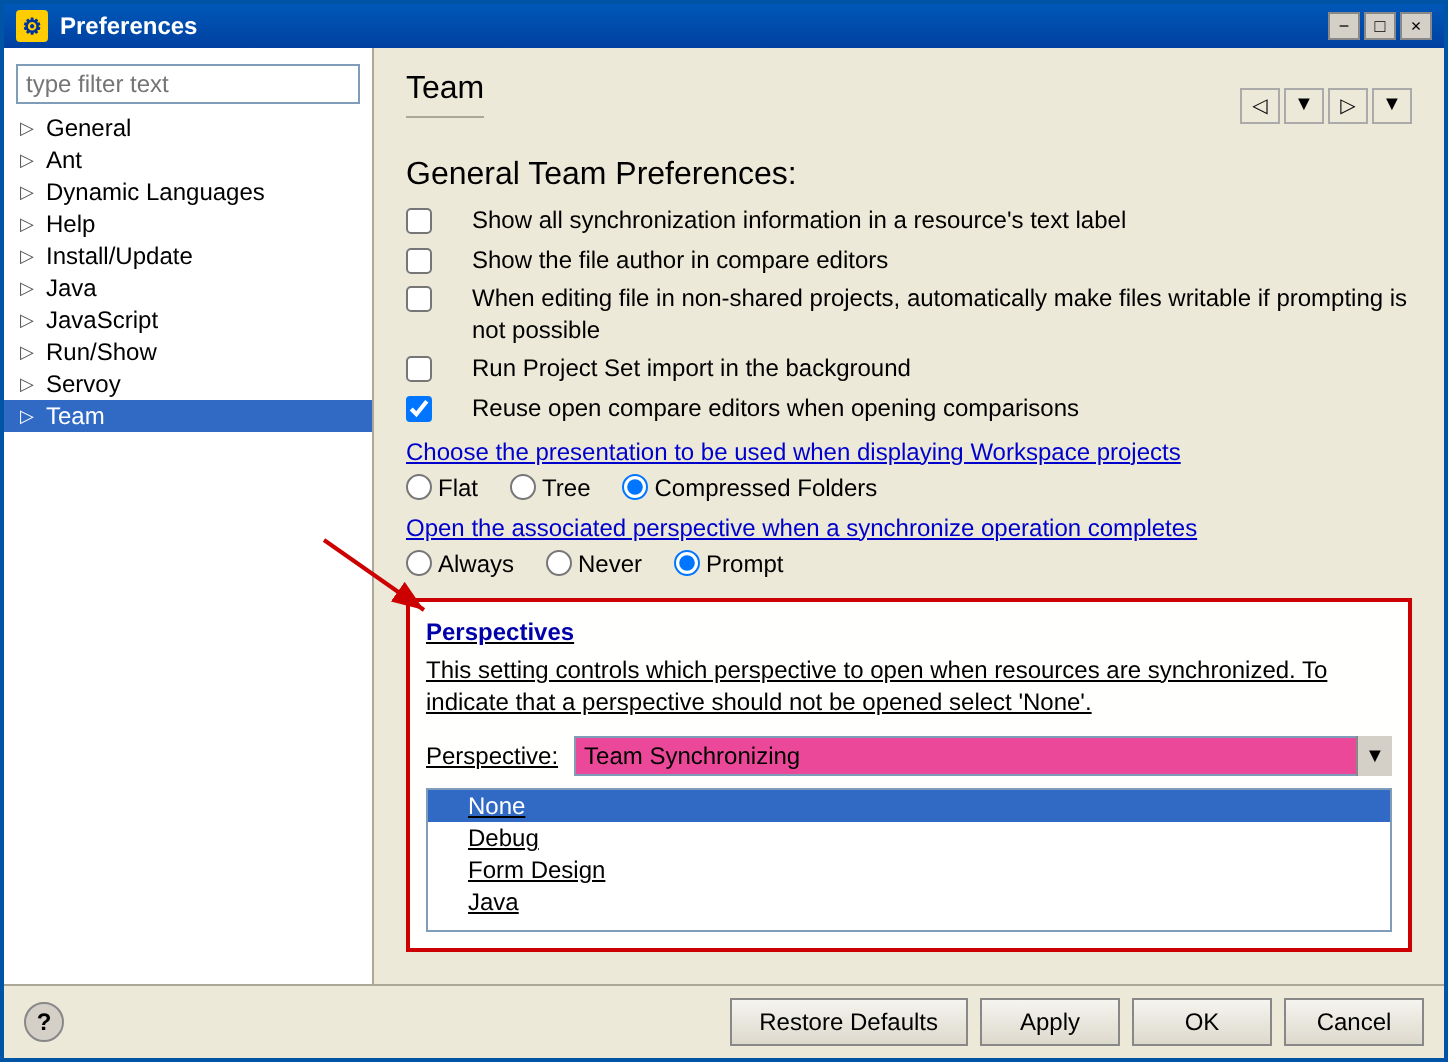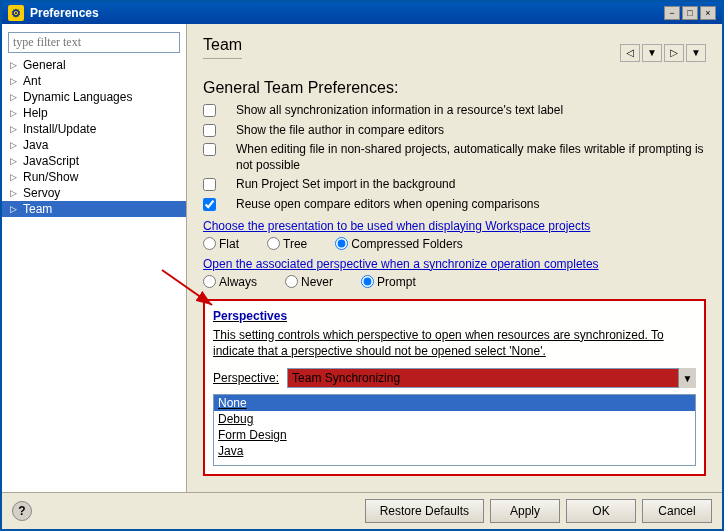--- a/index.html
+++ b/index.html
@@ -83,21 +83,20 @@
     }
 
     .filter-input {
       margin: 4px 6px;
       padding: 2px 4px;
       border: 1px solid #7f9db9;
       font-size: 12px;
       color: #888;
       background: white;
       width: calc(100% - 12px);
-      font-family: Liberation Serif, serif;
     }
 
     .tree-item {
       padding: 1px 4px 1px 8px;
       display: flex;
       align-items: center;
       gap: 3px;
       cursor: pointer;
     }
 
@@ -159,21 +158,21 @@
       color: #0000cc;
       font-size: 12px;
       margin: 6px 0 3px 0;
       text-decoration: underline;
       cursor: pointer;
     }
 
     .radio-group {
       display: flex;
       align-items: center;
-      gap: 28px;
+      gap: 16px;
       margin: 4px 0;
     }
 
     .radio-row {
       display: flex;
       align-items: center;
       gap: 3px;
     }
 
     .radio-row label {
@@ -217,21 +216,21 @@
 
     .select-wrapper {
       position: relative;
       flex: 1;
     }
 
     .perspective-select {
       width: 100%;
       padding: 2px 20px 2px 4px;
       border: 1px solid #7f9db9;
-      background: #b91c1c;
+      background: #ec4899;
       font-size: 12px;
       appearance: none;
       -webkit-appearance: none;
     }
 
     .select-arrow {
       position: absolute;
       right: 0;
       top: 0;
       bottom: 0;
@@ -247,21 +246,21 @@
 
     .listbox {
       border: 1px solid #7f9db9;
       background: white;
       height: 72px;
       overflow-y: scroll;
       font-size: 12px;
     }
 
     .listbox-item {
-      padding: 1px 4px;
+      padding: 1px 20px;
       cursor: pointer;
     }
 
     .listbox-item.selected {
       background: #316ac5;
       color: white;
     }
 
     .bottom-bar {
       background: #ece9d8;

